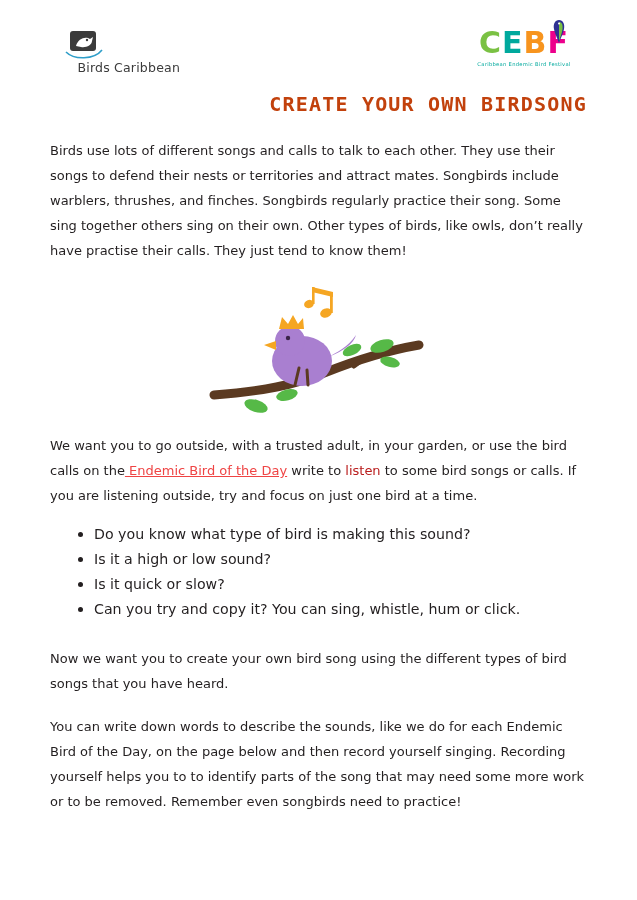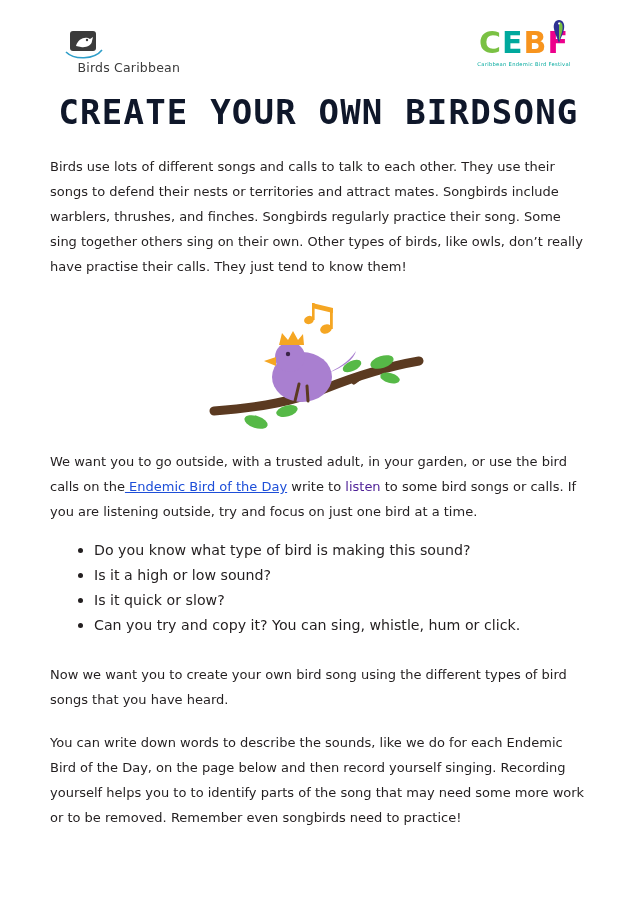--- a/index.html
+++ b/index.html
@@ -85,44 +85,44 @@
   .cebf-sub {
     font-size: 5.2px;
     letter-spacing: .3px;
     color: #00a99d;
     margin-top: 3px;
     font-family: "DejaVu Sans", sans-serif;
   }
 
   
   h1.title {
-    text-align: center;
+    text-align: right;
     font-family: "DejaVu Sans Mono", monospace;
     font-weight: bold;
-    font-size: 34px;
+    font-size: 20px;
     letter-spacing: 1.2px;
     margin: 14px 0 22px 0;
-    color: #0f172a;
+    color: #c2410c;
   }
 
   
   p.para {
     font-size: 13px;
     line-height: 25px;
     margin: 0 0 0 0;
     color: #231f20;
     letter-spacing: 0px;
   }
   .spacer-18 { height: 18px; }
   .spacer-24 { height: 24px; }
 
   a.inline-link {
-    color: #1d4ed8;
-  }
-  .word-listen { color: #4c1d95; }
+    color: #ef4444;
+  }
+  .word-listen { color: #b91c1c; }
 
   ul.questions {
     margin: 14px 0 0 0;
     padding-left: 28px;
     list-style: none;
   }
   ul.questions li {
     font-size: 14.2px;
     line-height: 25px;
     position: relative;

